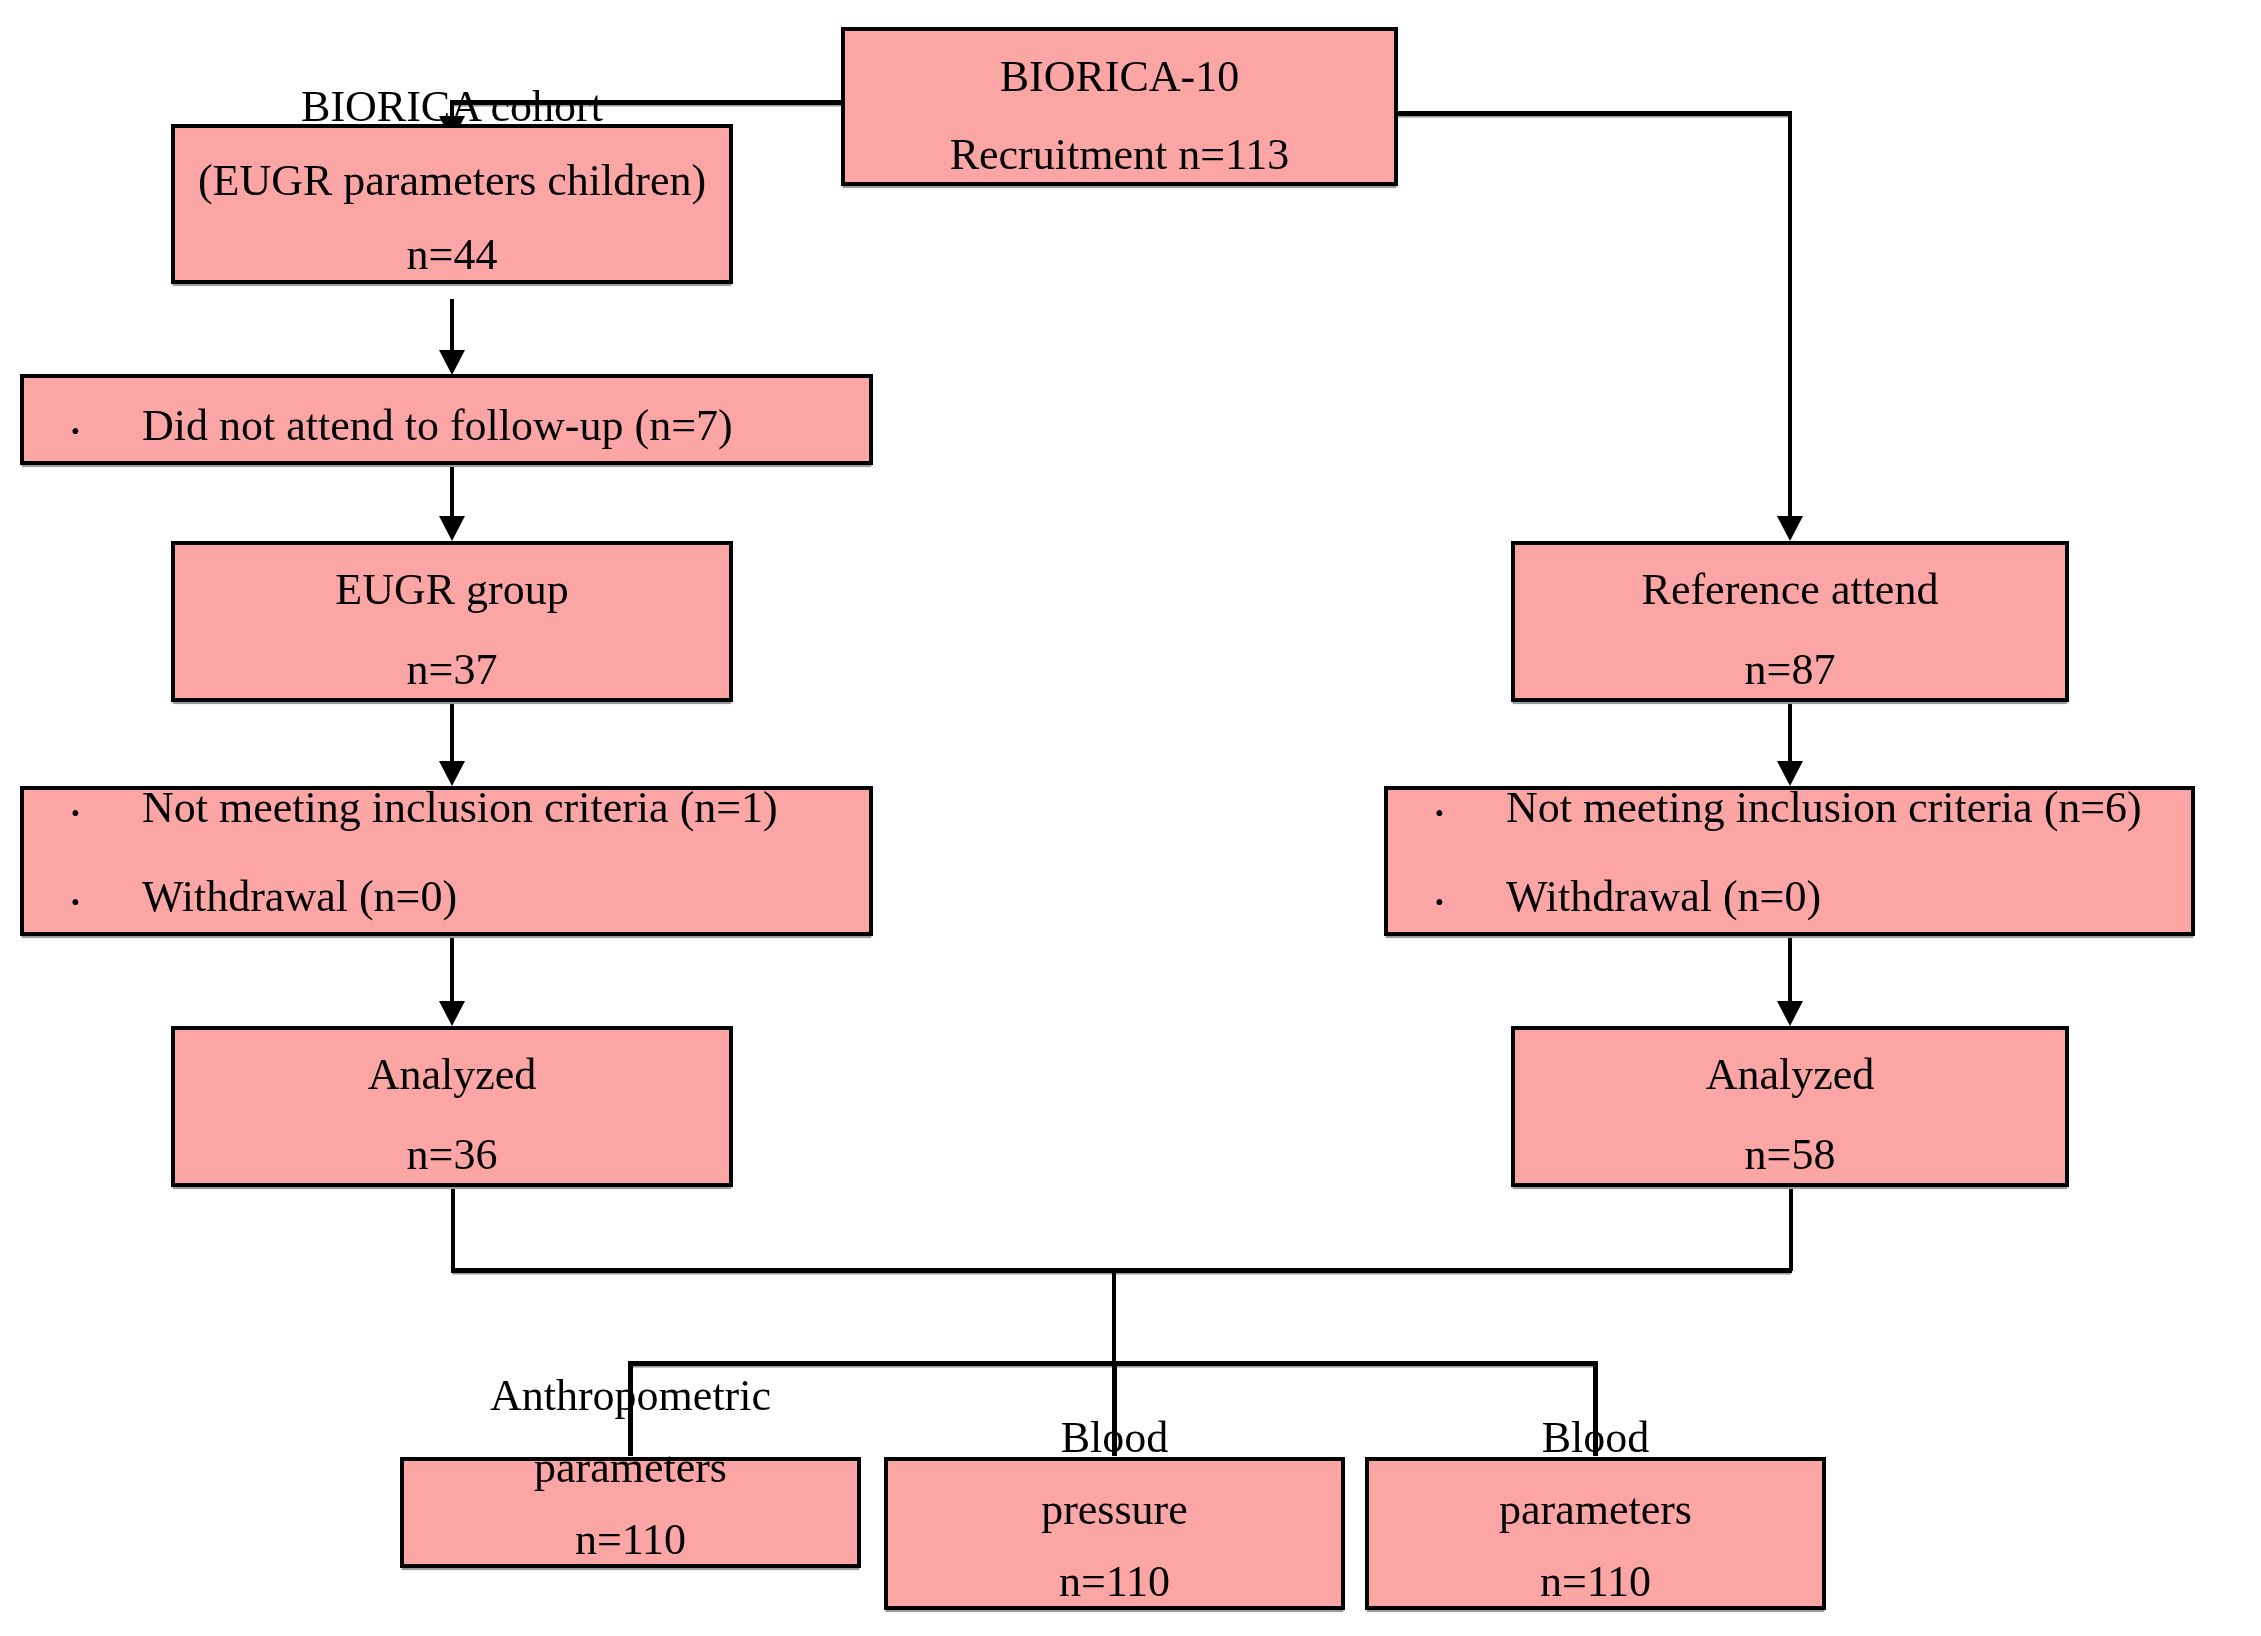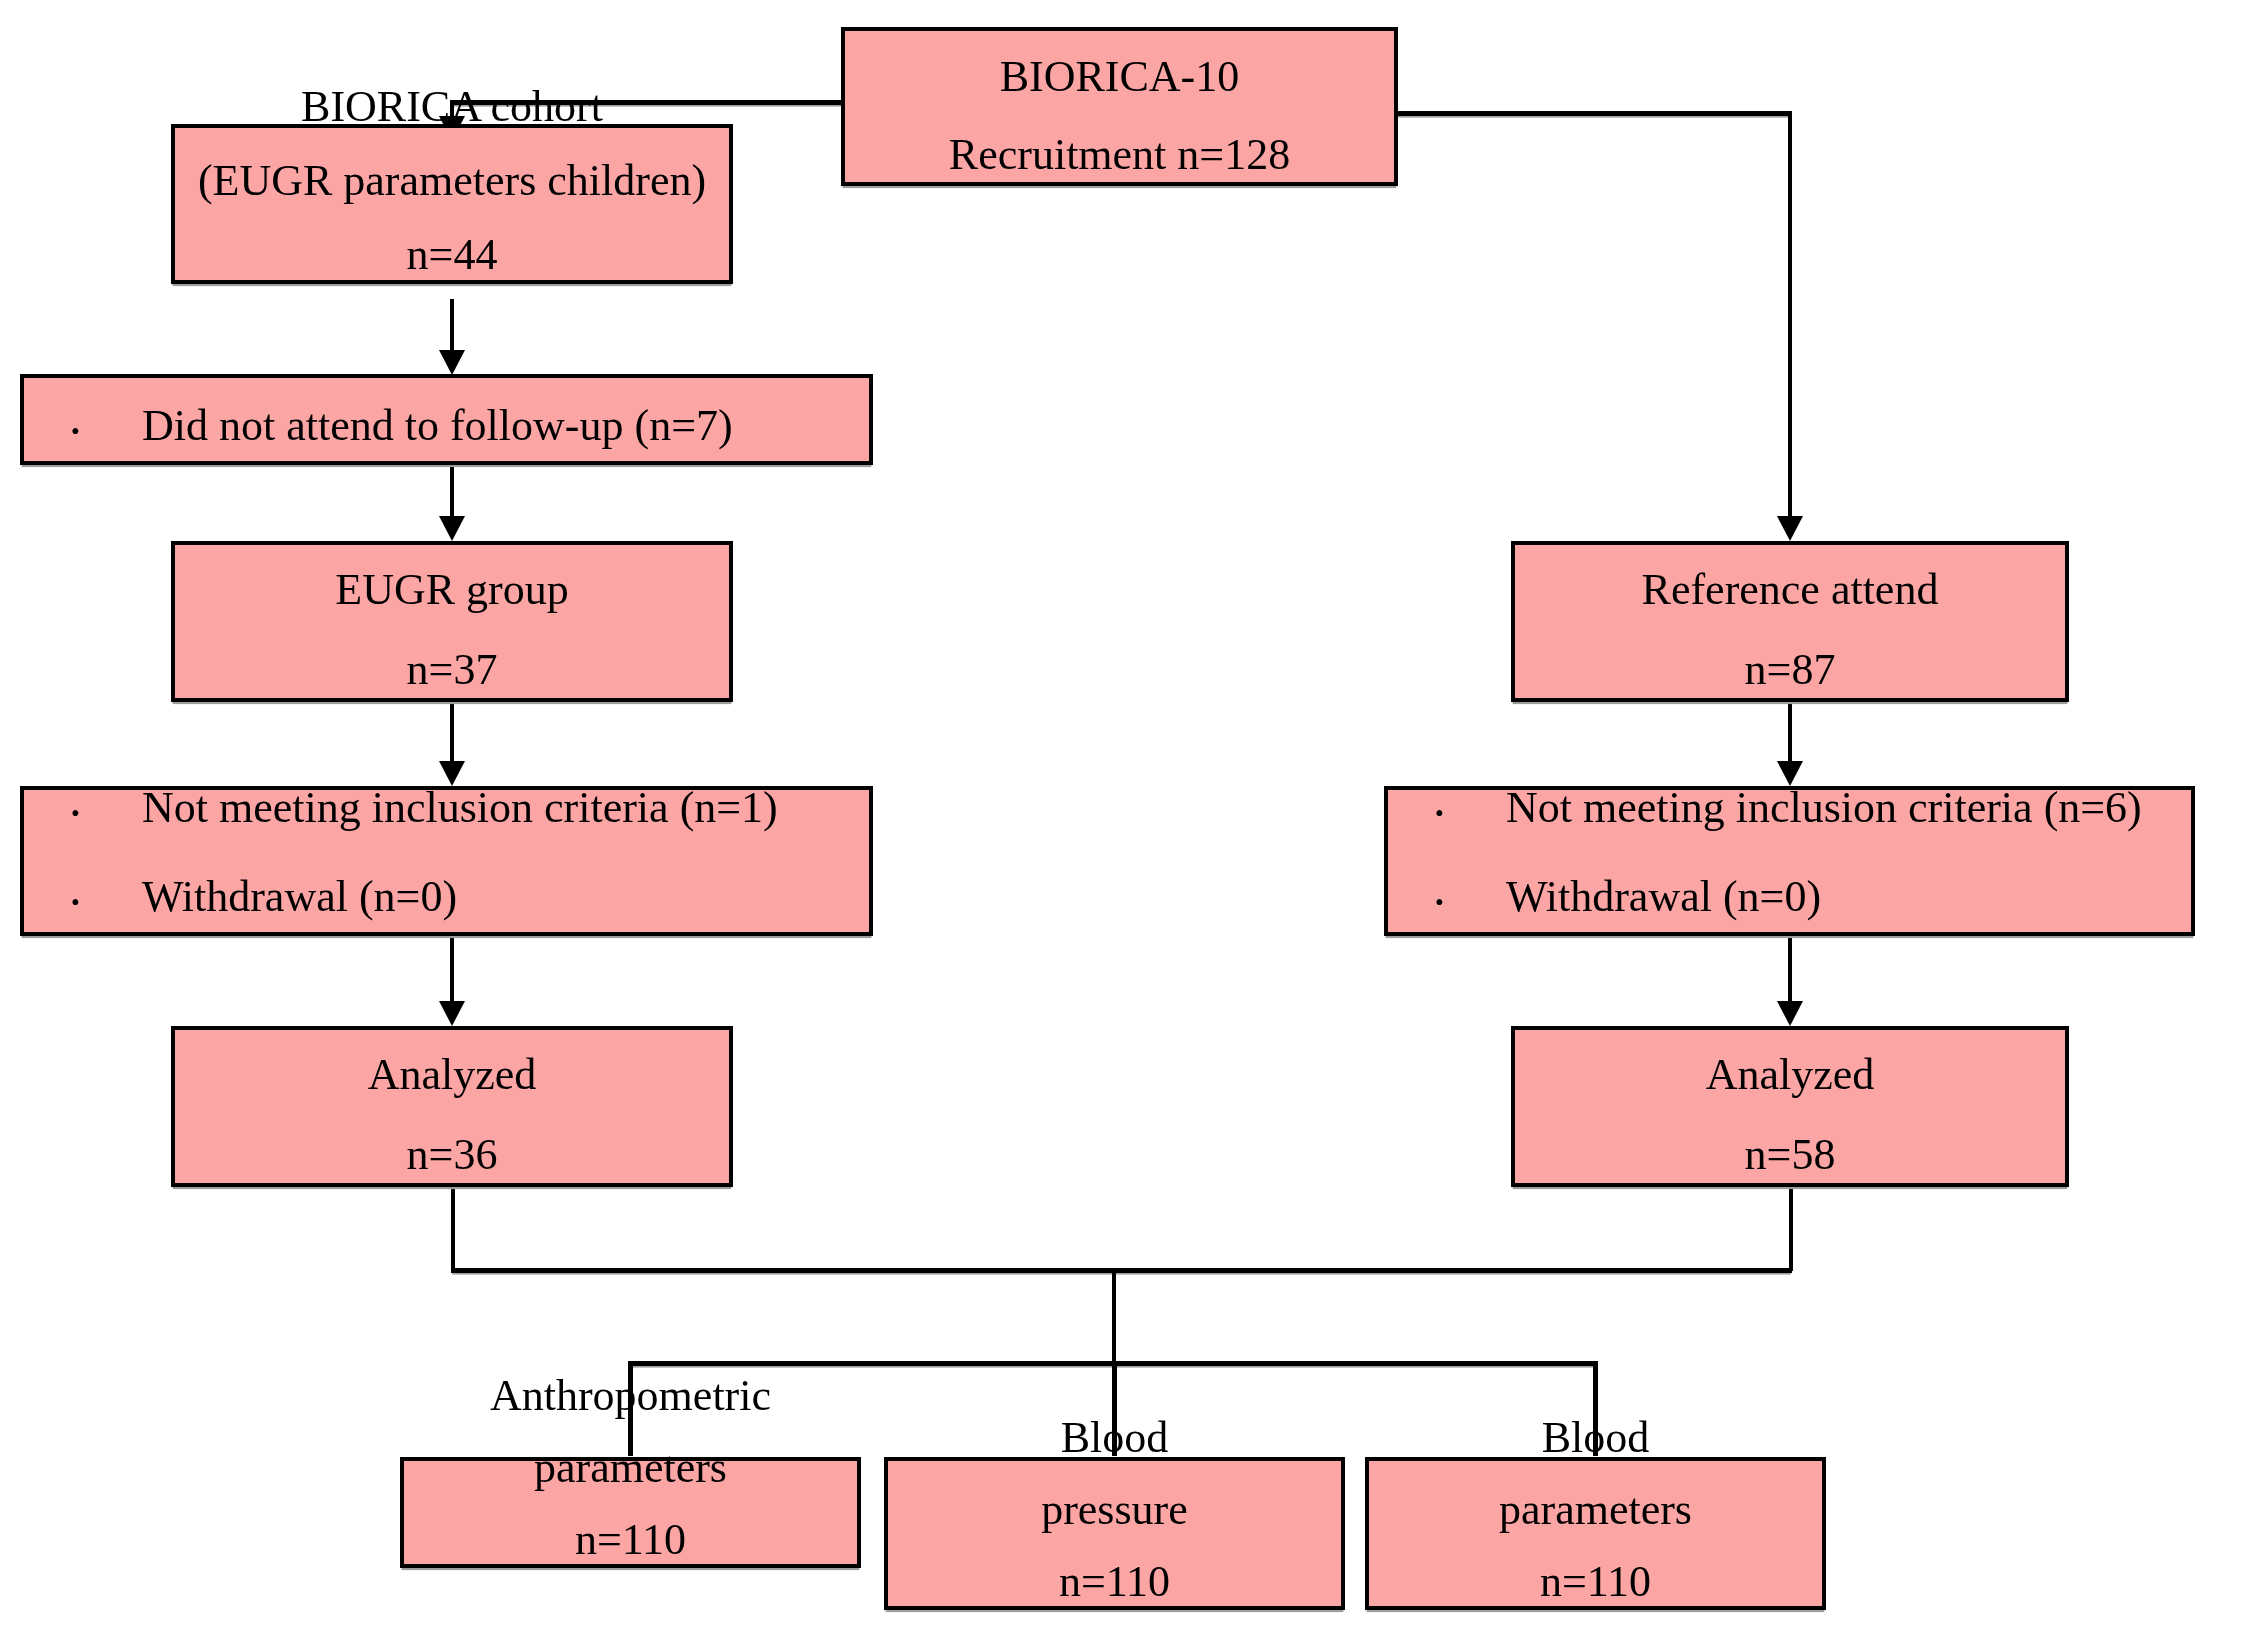--- a/index.html
+++ b/index.html
@@ -90,21 +90,21 @@
   <div class="ln-vt" style="left:1789px; top:1185px; height:86px;"></div>
   <div class="ln-h" style="left:451px;  top:1268px; width:1341px;"></div>
   <div class="ln-vt" style="left:1112px; top:1270px; height:91px;"></div>
   <div class="ln-h" style="left:628px; top:1361px; width:969px;"></div>
   <div class="ln-vb" style="left:628px; top:1361px; height:95px;"></div>
   <div class="ln-vb" style="left:1112px; top:1361px; height:95px;"></div>
   <div class="ln-vb" style="left:1593px; top:1361px; height:95px;"></div>
 
   <div class="box lh100" style="left:841px; top:27px; width:557px; height:159px;">
     <span>BIORICA-10</span>
-    <span>Recruitment n=128</span>
+    <span>Recruitment n=113</span>
   </div>
 
   <div class="box lh94" style="left:171px; top:124px; width:562px; height:160px;">
     <span>BIORICA cohort</span>
     <span>(EUGR parameters children)</span>
     <span>n=44</span>
   </div>
 
   <div class="box bullets" style="left:20px; top:374px; width:853px; height:91px;">
     <div class="brow">

